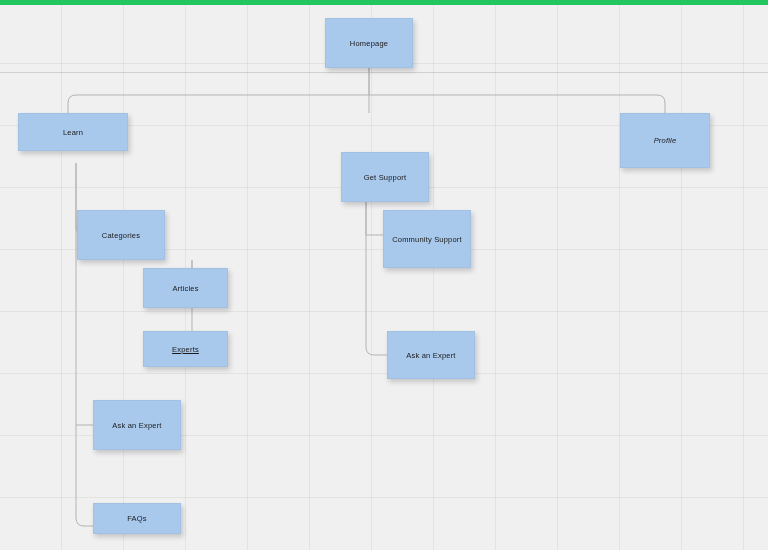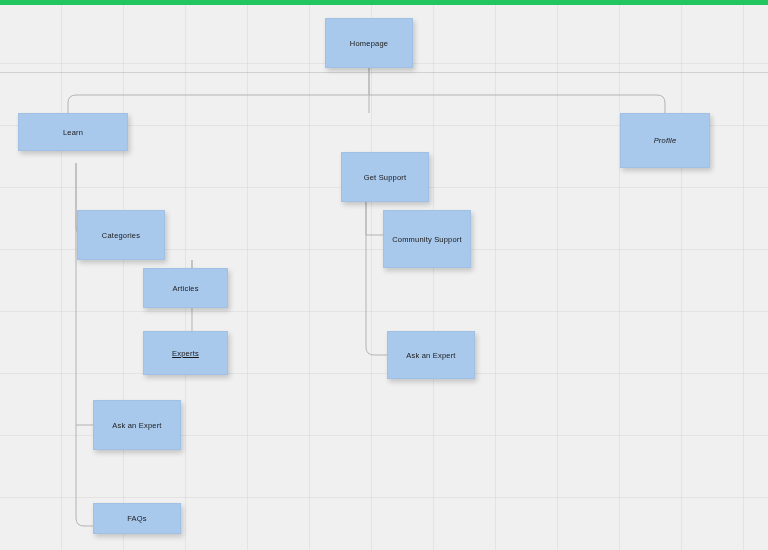--- a/index.html
+++ b/index.html
@@ -121,21 +121,21 @@
   </div>
 
   <div class="node" style="left:383px; top:210px; width:88px; height:58px;">
     <span class="node-label">Community Support</span>
   </div>
 
   <div class="node" style="left:143px; top:268px; width:85px; height:40px;">
     <span class="node-label">Articles</span>
   </div>
 
-  <div class="node" style="left:143px; top:331px; width:85px; height:44px;text-decoration:underline;">
+  <div class="node" style="left:143px; top:331px; width:85px; height:36px;text-decoration:underline;">
     <span class="node-label">Experts</span>
   </div>
 
   <div class="node" style="left:387px; top:331px; width:88px; height:48px;">
     <span class="node-label">Ask an Expert</span>
   </div>
 
   <div class="node" style="left:93px; top:400px; width:88px; height:50px;">
     <span class="node-label">Ask an Expert</span>
   </div>

